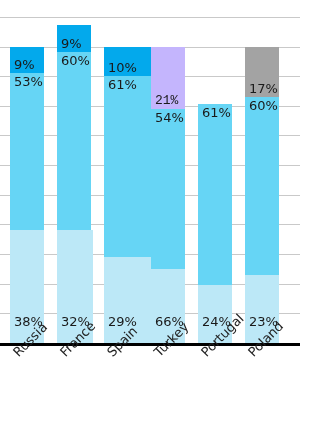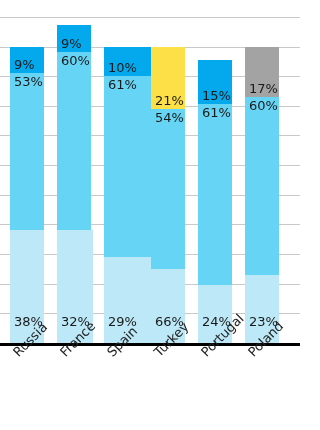--- a/index.html
+++ b/index.html
@@ -83,34 +83,31 @@
           <span class="lbl">10%</span>
         </div>
         <div class="seg s-mid" style="height: 180.865px; background: rgb(102, 213, 245);">
           <span class="lbl">61%</span>
         </div>
         <div class="seg s-bot" style="height: 85.985px; background: rgb(188, 232, 247);">
           <span class="lbl">29%</span>
         </div>
       </div>
       <div class="bar" style="left: 151px; width: 34px;">
-        <div class="seg s-top" style="height: 62.265px; background: #fde047;">
+        <div class="seg s-top" style="height: 62.265px; background: #c4b5fd; font-family: Liberation Mono, monospace;">
           <span class="lbl">21%</span>
         </div>
         <div class="seg s-mid" style="height: 160.11px; background: rgb(102, 213, 245);">
           <span class="lbl">54%</span>
         </div>
         <div class="seg s-bot" style="height: 74.125px; background: rgb(188, 232, 247);">
           <span class="lbl">66%</span>
         </div>
       </div>
       <div class="bar" style="left: 198px; width: 34px;">
-        <div class="seg s-top" style="height: 44.475px; background: rgb(3, 169, 236);">
-          <span class="lbl">15%</span>
-        </div>
         <div class="seg s-mid" style="height: 180.865px; background: rgb(102, 213, 245);">
           <span class="lbl">61%</span>
         </div>
         <div class="seg s-bot" style="height: 58px; background: rgb(188, 232, 247);">
           <span class="lbl">24%</span>
         </div>
       </div>
       <div class="bar" style="left: 245px; width: 34px;">
         <div class="seg s-top" style="height: 50.405px; background: #a3a3a3;">
           <span class="lbl">17%</span>

